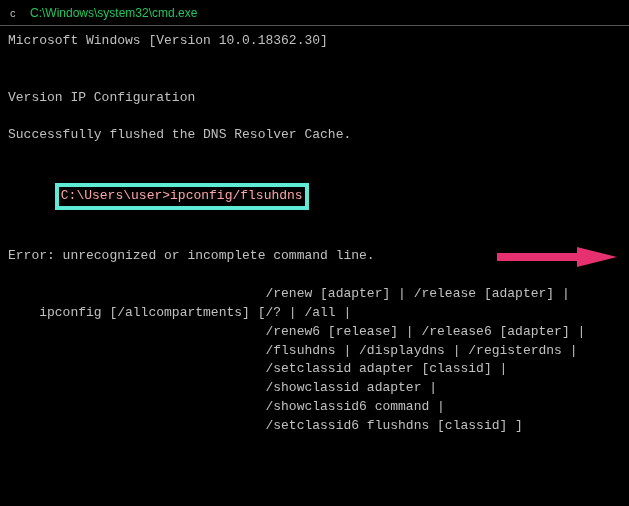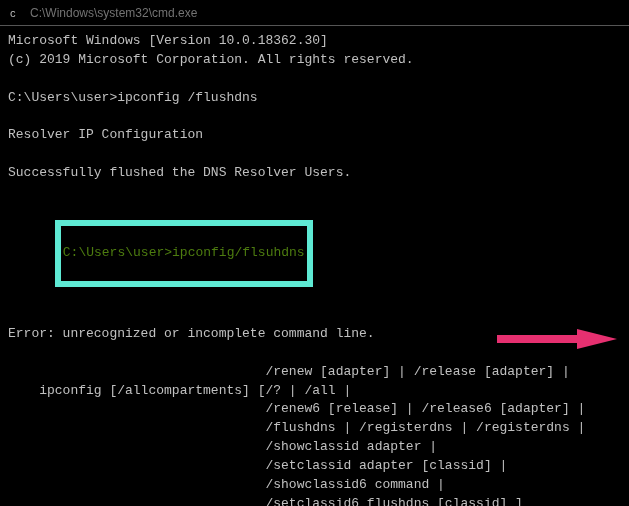--- a/index.html
+++ b/index.html
@@ -41,21 +41,21 @@
       align-items: center;
       justify-content: center;
     }
 
     .title-bar-icon svg {
       width: 14px;
       height: 14px;
     }
 
     .title-bar-text {
-      color: #737373;
+      color: #22c55e;
       font-size: 12px;
       font-family: 'Segoe UI', Arial, sans-serif;
       flex: 1;
     }
 
     .terminal-body {
       flex: 1;
       background: #000;
       color: #c0c0c0;
       font-size: 13px;
@@ -65,74 +65,72 @@
       overflow: hidden;
     }
 
     .line {
       white-space: pre;
       color: #c0c0c0;
     }
 
     .cmd-box {
       display: inline-block;
-      border: 6px solid #5eead4;
-      padding: 18px 2px;
-      color: #4d7c0f;
+      border: 4px solid #5eead4;
+      padding: 0 2px;
+      color: #fca5a5;
       background: #000;
     }
   </style>
 </head>
 <body>
 
 <div class="window">
   <div class="title-bar">
     <div class="title-bar-icon">
       <svg viewBox="0 0 16 16" fill="none">
         <rect width="16" height="16" fill="#000"></rect>
         <text x="1" y="13" font-size="11" fill="#c0c0c0" font-family="Courier New">C</text>
       </svg>
     </div>
     <span class="title-bar-text">C:\Windows\system32\cmd.exe</span>
   </div>
 
   <div class="terminal-body">
 
     <div class="line">Microsoft Windows [Version 10.0.18362.30]</div>
-    <div class="line">(c) 2019 Microsoft Corporation. All rights reserved.</div>
     <div class="line">&nbsp;</div>
-    <div class="line">C:\Users\user&gt;ipconfig /flushdns</div>
     <div class="line">&nbsp;</div>
-    <div class="line">Resolver IP Configuration</div>
+    <div class="line">Version IP Configuration</div>
     <div class="line">&nbsp;</div>
-    <div class="line">Successfully flushed the DNS Resolver Users.</div>
+    <div class="line">Successfully flushed the DNS Resolver Cache.</div>
     <div class="line">&nbsp;</div>
 
     <div class="line">
       <span class="cmd-box">C:\Users\user&gt;ipconfig/flsuhdns</span>
     </div>
 
     <div class="line">&nbsp;</div>
 
-    <div style="position:relative; display:flex; ">
+    <div style="position:relative; display:flex; align-items:center;">
       <div class="line">Error: unrecognized or incomplete command line.</div>
 
       <div style="position:absolute; right:4px; display:flex; align-items:center;">
         <svg width="120" height="28" viewBox="0 0 120 28">
 
           <polygon points="0,10 80,10 80,4 120,14 80,24 80,18 0,18" fill="#e63070"></polygon>
         </svg>
       </div>
     </div>
 
     <div class="line">&nbsp;</div>
     <div class="line">                                 /renew [adapter] | /release [adapter] |</div>
     <div class="line">    ipconfig [/allcompartments] [/? | /all |</div>
     <div class="line">                                 /renew6 [release] | /release6 [adapter] |</div>
-    <div class="line">                                 /flushdns | /registerdns | /registerdns |</div>
+    <div class="line">                                 /flsuhdns | /displaydns | /registerdns |</div>
+    <div class="line">                                 /setclassid adapter [classid] |</div>
     <div class="line">                                 /showclassid adapter |</div>
-    <div class="line">                                 /setclassid adapter [classid] |</div>
     <div class="line">                                 /showclassid6 command |</div>
     <div class="line">                                 /setclassid6 flushdns [classid] ]</div>
     <div class="line">&nbsp;</div>
 
   </div>
 </div>
 
 </body></html>

